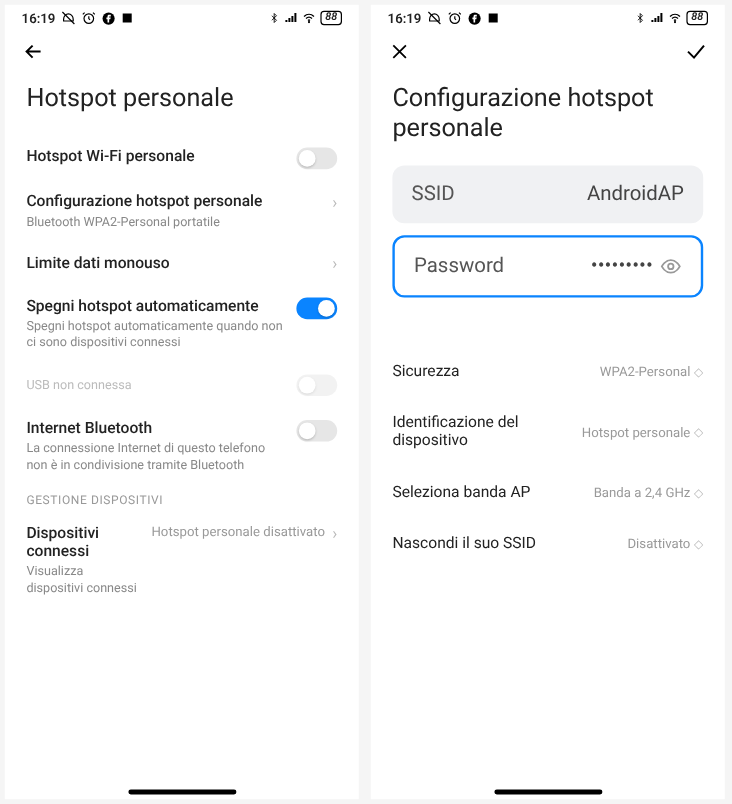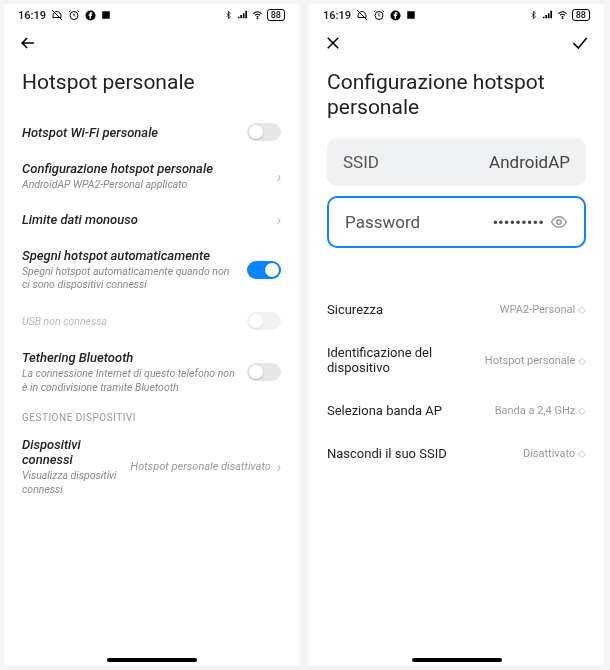--- a/index.html
+++ b/index.html
@@ -25,43 +25,42 @@
   }
   .statusbar {
     height: 22px;
     display: flex;
     justify-content: space-between;
     align-items: center;
     padding: 0 14px;
     font-size: 11px;
     font-weight: 600;
   }
-  .statusbar .right { display: flex; align-items: center; gap: 3px; }
+  .statusbar .right { display: flex; align-items: center; gap: 3px; font-style: italic; }
   .statusbar .right svg, .statusbar .left svg { display: block; }
   .statusbar .left { display: flex; align-items: center; gap: 5px; }
   .header {
     height: 34px;
     display: flex;
     align-items: center;
     padding: 0 14px;
     justify-content: space-between;
   }
   .content { flex: 1; padding: 0 18px; overflow: hidden; }
   h1.title {
     font-size: 21px;
     font-weight: 400;
     margin: 10px 0 18px 0;
     line-height: 1.2;
   }
   .row {
     display: flex;
-    align-items: center;
+    align-items: flex-start;
     justify-content: space-between;
     padding: 10px 0;
-    font-style: italic;
   }
   .row .txt { flex: 1; padding-right: 10px; }
   .row .label { font-size: 13px; font-weight: 500; }
   .row .sub { font-size: 10.5px; color: #888; line-height: 1.3; margin-top: 2px; }
   .row.disabled .label, .row.disabled .sub { color: #bbb; }
   .chevron { color: #bbb; font-size: 14px; }
   .toggle {
     width: 34px; height: 18px; border-radius: 10px; background: #e6e6e6; position: relative;
   }
   .toggle::after {
@@ -173,21 +172,21 @@
     <div class="row">
       <div class="txt">
           <div class="label">Hotspot Wi-Fi personale</div>
         </div>
       <div class="toggle"></div>
     </div>
 
     <div class="row">
       <div class="txt">
         <div class="label">Configurazione hotspot personale</div>
-        <div class="sub">AndroidAP WPA2-Personal applicato</div>
+        <div class="sub">Bluetooth WPA2-Personal portatile</div>
       </div>
       <span class="chevron">›</span>
     </div>
 
     <div class="row">
       <div class="txt">
         <div class="label">Limite dati monouso</div>
       </div>
       <span class="chevron">›</span>
     </div>
@@ -202,21 +201,21 @@
 
     <div class="row disabled">
       <div class="txt">
         <div class="sub">USB non connessa</div>
       </div>
       <div class="toggle disabled"></div>
     </div>
 
     <div class="row">
       <div class="txt">
-        <div class="label">Tethering Bluetooth</div>
+        <div class="label">Internet Bluetooth</div>
         <div class="sub">La connessione Internet di questo telefono non è in condivisione tramite Bluetooth</div>
       </div>
       <div class="toggle"></div>
     </div>
 
     <div class="section-hdr">GESTIONE DISPOSITIVI</div>
 
     <div class="row">
       <div class="txt">
         <div class="label">Dispositivi connessi</div>

